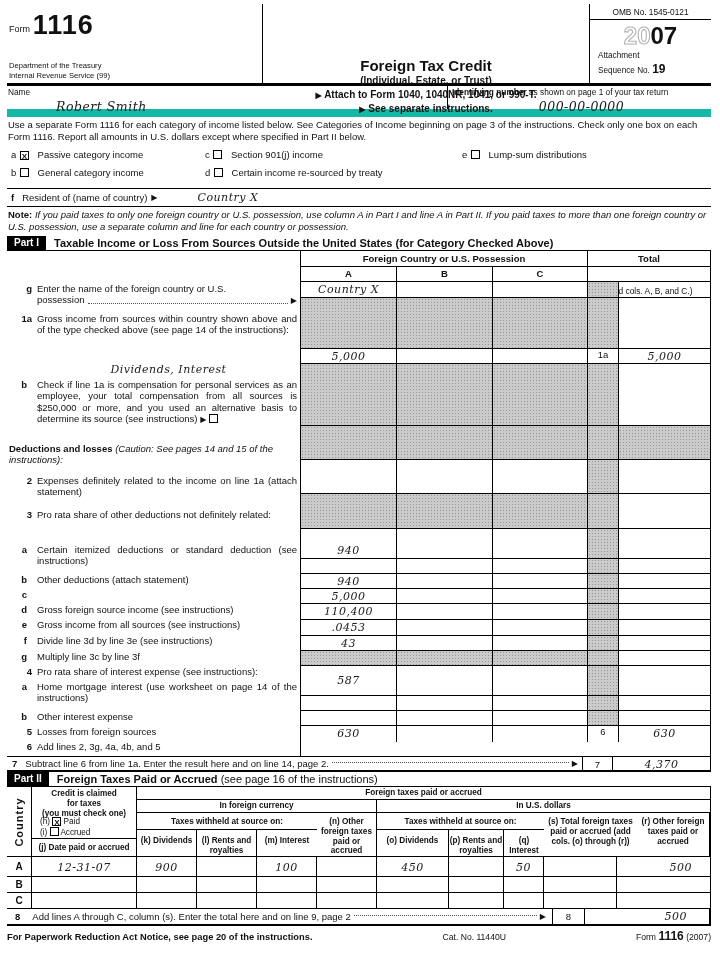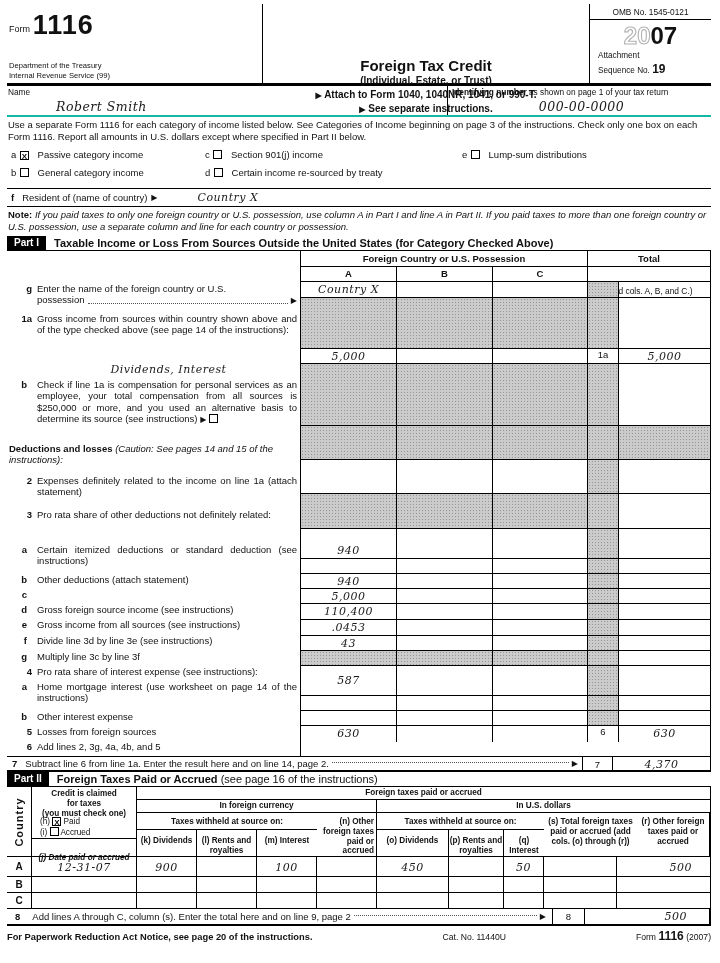--- a/index.html
+++ b/index.html
@@ -34,21 +34,21 @@
   .subtitle { font-size:10px; font-weight:bold; margin-top:1px; }
   .attach { font-size:10px; font-weight:bold; margin-top:3px; }
   .hdr-right { width:122px; border-left:1px solid #000; text-align:center; }
   .omb { font-size:8.3px; padding:3px 0 2px; border-bottom:1px solid #000; }
   .year { font-size:24px; font-weight:bold; margin-top:2px; }
   .year-outline { color:#fff; -webkit-text-stroke:1.1px #b3b3b3; }
   .att-seq { text-align:left; font-size:8.2px; padding-left:8px; line-height:1.3; margin-top:1px;}
   .att-seq .seq-no { font-size:12px; font-weight:bold; }
 
   
-  .name-row { display:flex; border-bottom:2px solid #14b8a6; height:31px; }
+  .name-row { display:flex; border-bottom:8px solid #14b8a6; height:31px; }
   .name-cell { flex:1; font-size:8.3px; padding:1px 0 0 1px; }
   .name-val { margin:2px 0 0 48px; font-size:12.5px; }
   .id-cell { width:264px; border-left:1px solid #000; font-size:8.3px; padding:1px 0 0 4px; }
   .id-val { text-align:center; font-size:12.5px; margin-top:2px; }
 
   
   .intro { padding:2px 0 2px 1px; line-height:1.24; }
   .cats { position:relative; height:37px; margin-top:2px; }
   .cat { position:absolute; white-space:nowrap; }
   .cat .ltr { margin-right:1px; }
@@ -92,21 +92,21 @@
   .l7-tot { width:97px; flex:0 0 97px; text-align:center; padding-top:1px; }
 
   
   .p2 { border-right:1px solid #000; }
   .p2-hdr { display:flex; height:70px; border-bottom:1px solid #000; font-size:8.2px; }
   .p2-country { width:25px; flex:0 0 25px; border-right:1px solid #000; position:relative; }
   .p2-country span { position:absolute; left:50%; top:50%; transform:translate(-50%,-50%) rotate(-90deg); font-weight:bold; font-size:11px; letter-spacing:1px;}
   .p2-credit { width:105px; flex:0 0 105px; border-right:1px solid #000; text-align:center; }
   .credit-top { font-weight:bold; line-height:1.2; padding-top:2px; height:30px; }
   .credit-cbs { height:21px; text-align:left; padding-left:8px; line-height:1.25; }
-  .p2-j { border-top:1px solid #000; height:33px; padding-top:14px; font-weight:bold;font-style:italic;}
+  .p2-j { border-top:1px solid #000; height:33px; padding-top:4px; font-weight:bold;}
   .p2-rgt { flex:1; display:flex; flex-direction:column; }
   .p2-span { text-align:center; font-weight:bold; border-bottom:1px solid #000; height:13px; padding-top:1px;}
   .p2-groups { display:flex; flex:1; }
   .grp { display:flex; flex-direction:column; }
   .grp-fc { width:240px; flex:0 0 240px; border-right:1px solid #000; }
   .grp-usd { flex:1; }
   .grp-body { display:flex; flex:1; }
   .wh-col { display:flex; flex-direction:column; }
   .wh-hd { text-align:center; border-bottom:1px solid #000; height:17px; padding-top:4px; font-weight:bold;}
   .wh-cells { display:flex; flex:1; }
@@ -543,21 +543,21 @@
             <div class="p2-span">In foreign currency</div>
             <div class="grp-body">
               <div class="wh-col" style="width:180px; flex:0 0 180px;">
                 <div class="wh-hd">Taxes withheld at source on:</div>
                 <div class="wh-cells">
                   <div class="hcell" style="width:60px;flex:0 0 60px;">(k) Dividends</div>
                   <div class="hcell" style="width:60px;flex:0 0 60px;">(l) Rents and royalties</div>
                   <div class="hcell last" style="flex:1;">(m) Interest</div>
                 </div>
               </div>
-              <div class="ncell" style="flex:1; border-right:none;text-align:right;">(n) Other foreign taxes paid or accrued</div>
+              <div class="ncell" style="flex:1; border-right:none;">(n) Other foreign taxes paid or accrued</div>
             </div>
           </div>
           <div class="grp grp-usd">
             <div class="p2-span">In U.S. dollars</div>
             <div class="grp-body">
               <div class="wh-col" style="width:167px; flex:0 0 167px;">
                 <div class="wh-hd">Taxes withheld at source on:</div>
                 <div class="wh-cells">
                   <div class="hcell" style="width:72px;flex:0 0 72px;">(o) Dividends</div>
                   <div class="hcell" style="width:55px;flex:0 0 55px;">(p) Rents and royalties</div>

